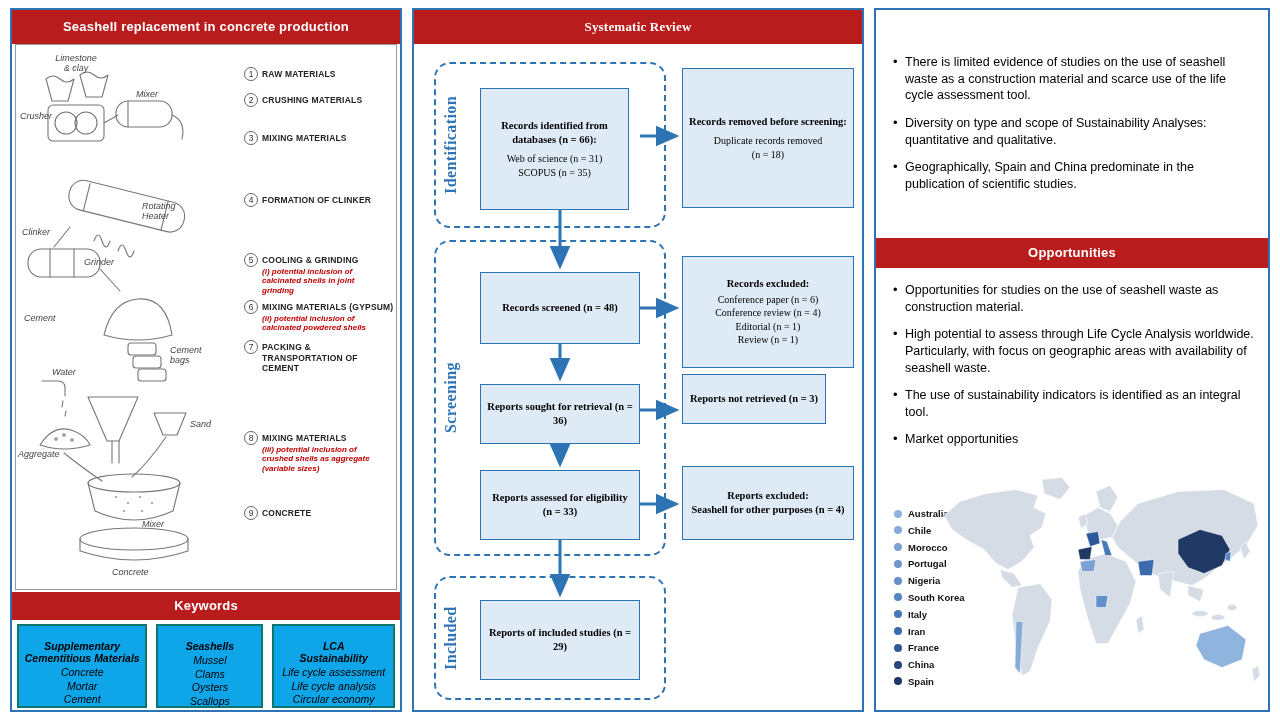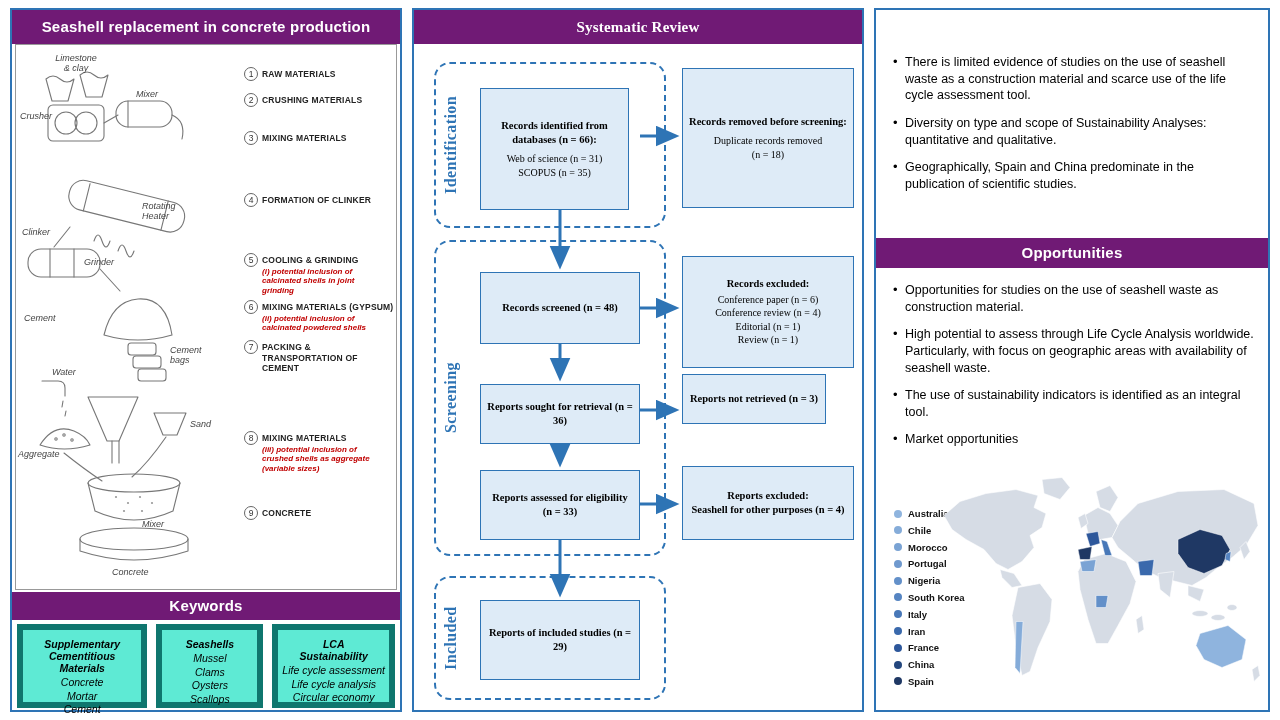--- a/index.html
+++ b/index.html
@@ -4,39 +4,39 @@
 <style>
   * { margin:0; padding:0; box-sizing:border-box; }
   html,body { width:1280px; height:720px; background:#fff; font-family:"Liberation Sans", sans-serif; overflow:hidden; }
   #screen { position:relative; width:1280px; height:720px; background:#fff; }
 
   .panel { position:absolute; background:#fff; border:2px solid #2E74B5; }
   #left-panel   { left:10px;  top:8px; width:392px; height:704px; }
   #middle-panel { left:412px; top:8px; width:452px; height:704px;font-family:Liberation Serif, serif; }
   #right-panel  { left:874px; top:8px; width:396px; height:704px; }
 
-  .hdr { background:#701a75; color:#fff; font-weight:bold; font-size:15px; text-align:center;
+  .hdr { background:#b91c1c; color:#fff; font-weight:bold; font-size:13px; text-align:center;
          height:34px; line-height:34px; letter-spacing:0.2px; }
 
   .pre { white-space:pre-line; }
 
   
   #process-diagram { position:absolute; left:3px; right:3px; top:34px; height:546px; border:1px solid #999; background:#fff; }
   #sketch { position:absolute; left:0; top:0; }
   .mlabel { position:absolute; font-style:italic; font-size:9px; color:#444; line-height:1.15; }
   .step { position:absolute; left:228px; width:156px; display:flex; gap:4px; align-items:flex-start; }
   .stepnum { flex:0 0 auto; width:14px; height:14px; border:1px solid #666; border-radius:50%;
              font-size:8.5px; line-height:13px; text-align:center; color:#333; background:#fff; }
   .stepbody { display:flex; flex-direction:column; }
   .steplabel { font-size:8.5px; font-weight:600; color:#222; letter-spacing:0.2px; line-height:1.25; padding-top:2px; }
   .stepnote  { font-size:8px; font-weight:bold; font-style:italic; color:#C00000; line-height:1.2; margin-top:1px; width:118px; }
 
   #kw-bar { position:absolute; left:0; right:0; top:582px; height:28px; line-height:28px; }
   #kw-row { position:absolute; left:5px; right:5px; top:614px; height:84px; display:flex; gap:9px; }
-  .kw-box { border:6px solid #0f766e; background:#5eead4; text-align:center; font-style:italic; padding:8px 2px; }
+  .kw-box { border:2px solid #0f766e; background:#0ea5e9; text-align:center; font-style:italic; padding:14px 2px; }
   .kw-head { font-weight:bold; font-size:10.5px; line-height:1.15; margin-bottom:2px; }
   .kw-item { font-size:10.5px; line-height:1.3; }
   #kw-box-0 { width:134px; } #kw-box-1 { width:110px; } #kw-box-2 { width:126px; }
 
   
   .dashed { position:absolute; border:2px dashed #2E74B5; border-radius:16px; }
   .stage { position:absolute; writing-mode:vertical-rl; transform:rotate(180deg); text-align:center;
            color:#2E74B5; font-weight:bold; font-size:16px; letter-spacing:0.4px; width:30px; }
   .flowbox { position:absolute; background:#DEEBF7; border:1.5px solid #2E74B5; padding:4px 6px;
              display:flex; flex-direction:column; justify-content:center; align-items:center; text-align:center; }

